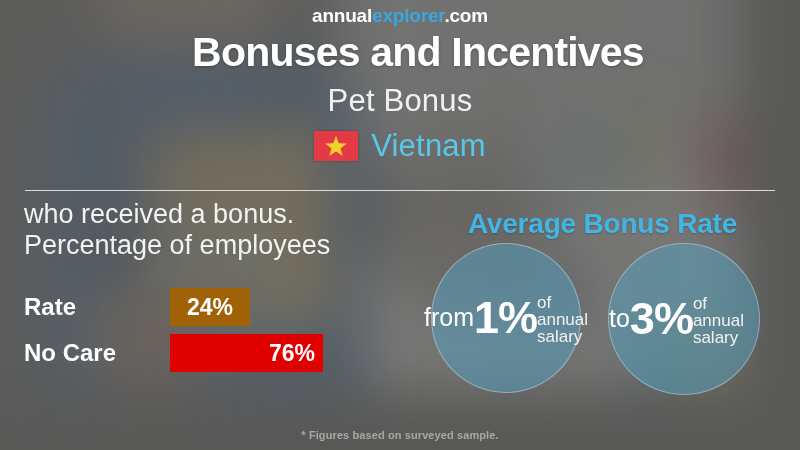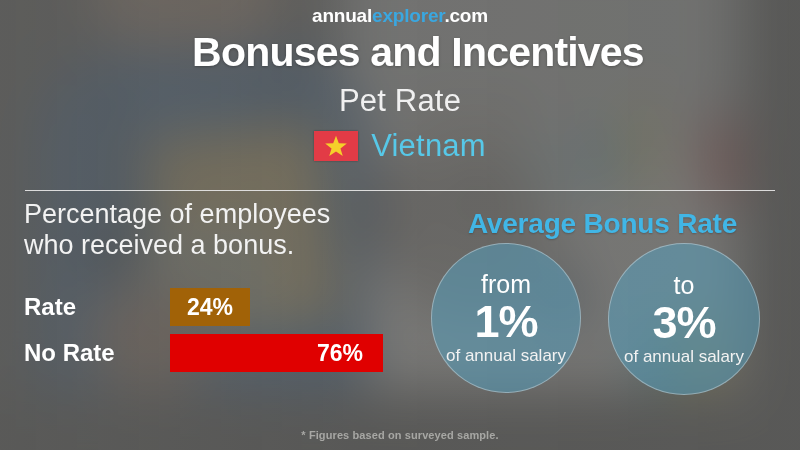--- a/index.html
+++ b/index.html
@@ -120,35 +120,35 @@
     position:absolute;top:0;height:38px;
     display:flex;align-items:center;
   }
   .bar span{
     font-size:23px;font-weight:bold;color:#ffffff;
   }
   .bar-bonus{
     left:146px;width:80px;background:#a16207;justify-content:center;
   }
   .bar-nobonus{
-    left:146px;width:213px;background:#e00000;justify-content:flex-end;padding-right:20px;box-sizing:border-box;
+    left:146px;width:153px;background:#e00000;justify-content:flex-end;padding-right:8px;box-sizing:border-box;
   }
 
   
   .rate-title{
     position:absolute;left:430px;width:345px;top:208px;text-align:center;
     font-size:28px;font-weight:bold;color:#41b6e6;letter-spacing:-0.2px;
     text-shadow:0 1px 2px rgba(0,0,0,0.22);
   }
 
   .circle{
     position:absolute;border-radius:50%;
     background:rgba(84,160,190,0.52);
     border:1px solid rgba(255,255,255,0.34);
-    display:flex;flex-direction:column;align-items:center;justify-content:center;
+    display:flex;flex-direction:row;align-items:center;justify-content:center;
     box-sizing:border-box;
   }
   .c-left{left:431px;top:243px;width:150px;height:150px;}
   .c-right{left:608px;top:243px;width:152px;height:152px;}
   .c-word{font-size:25px;font-weight:300;color:#ffffff;line-height:1;margin-bottom:2px;}
   .c-value{font-size:45px;font-weight:bold;color:#ffffff;line-height:1.02;letter-spacing:-1px;}
   .c-note{font-size:17px;font-weight:300;color:#f2f2f2;line-height:1;margin-top:3px;}
 
   .footnote{
     position:absolute;left:0;right:0;bottom:9px;text-align:center;
@@ -198,47 +198,47 @@
     </div>
     <div id="bgtint"></div>
     <div id="bgtint2"></div>
   </div>
 
   <div id="fg">
 
     <div class="logo"><span>annual</span><span class="mid">explorer</span><span>.com</span></div>
 
     <div class="title">Bonuses and Incentives</div>
-    <div class="subtitle">Pet Rate</div>
+    <div class="subtitle">Pet Bonus</div>
 
     <div class="country">
       <span class="flag">
         <svg width="26" height="25" viewBox="0 0 24 24" aria-hidden="true">
           <polygon points="12,1.6 14.7,8.9 22.4,9.1 16.3,13.8 18.5,21.2 12,16.8 5.5,21.2 7.7,13.8 1.6,9.1 9.3,8.9" fill="#f5d02a"></polygon>
         </svg>
       </span>
       <span class="country-name">Vietnam</span>
     </div>
 
     <div class="divider"></div>
 
     <div class="lead">
+      <div>who received a bonus.</div>
       <div>Percentage of employees</div>
-      <div>who received a bonus.</div>
     </div>
 
     <div class="bars">
       <div class="barrow">
         <div class="barlabel">Rate</div>
         <div class="bar bar-bonus">
           <span>24%</span>
         </div>
       </div>
       <div class="barrow">
-        <div class="barlabel">No Rate</div>
+        <div class="barlabel">No Care</div>
         <div class="bar bar-nobonus">
           <span>76%</span>
         </div>
       </div>
     </div>
 
     <div class="rate-title">Average Bonus Rate</div>
 
     <div class="circle c-left">
       <div class="c-word">from</div>

